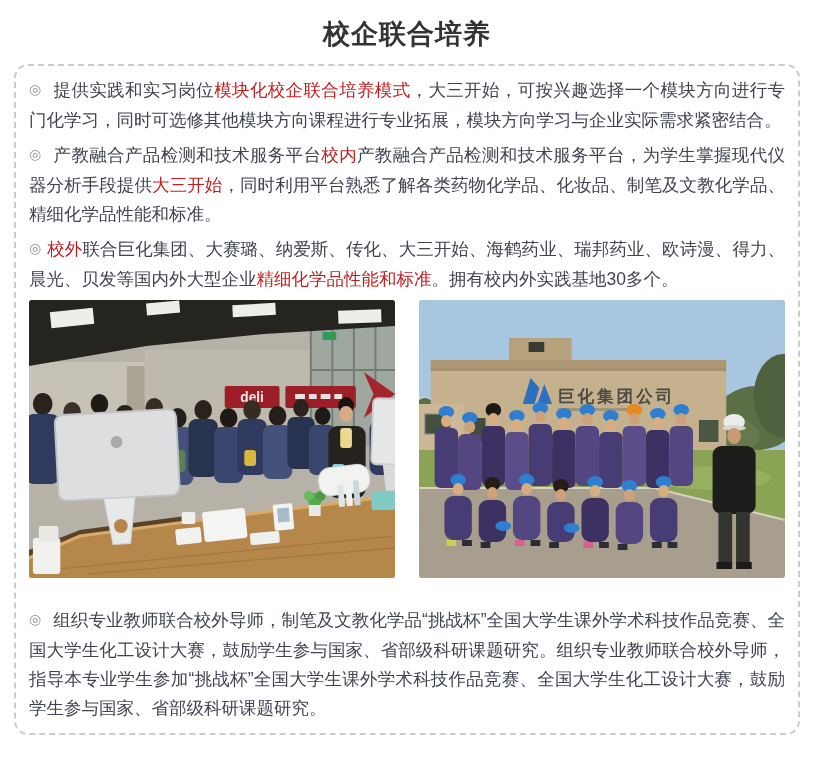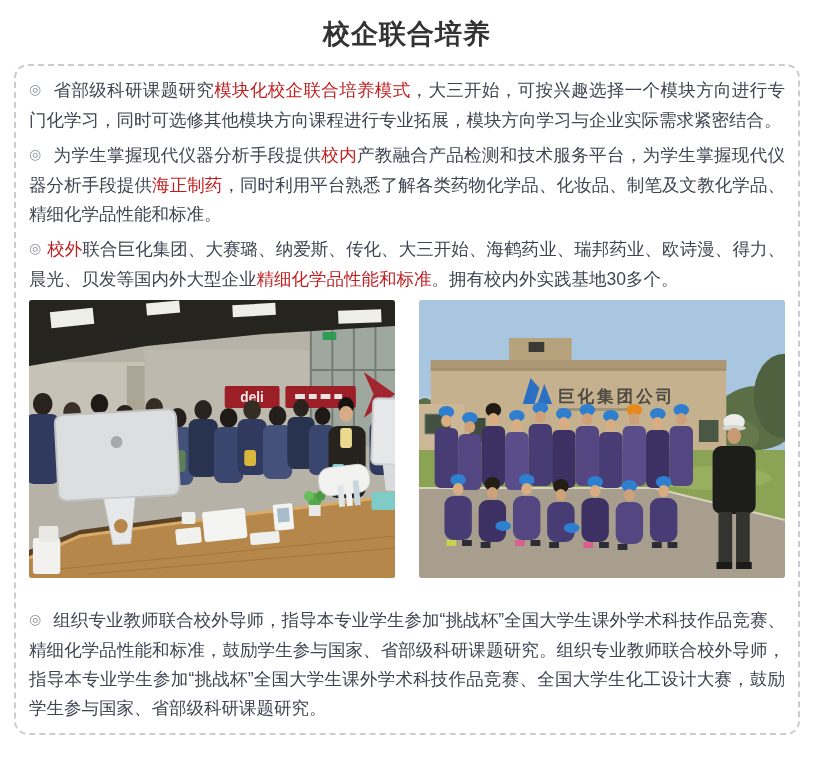--- a/index.html
+++ b/index.html
@@ -35,23 +35,23 @@
   .closing{margin-top:28px;margin-bottom:8px;}
 </style>
 </head>
 <body>
 
 <div class="page">
   <h1>校企联合培养</h1>
 
   <section class="box">
 
-    <p class="para"><span class="bullet">◎</span><span><span>省部级科研课题研究</span><span class="hl">模块化校企联合培养模式</span><span>，大三开始，可按兴趣选择一个模块方向进行专门化学习，同时可选修其他模块方向课程进行专业拓展，模块方向学习与企业实际需求紧密结合。</span></span></p>
-
-    <p class="para"><span class="bullet">◎</span><span><span>为学生掌握现代仪器分析手段提供</span><span class="hl">校内</span><span>产教融合产品检测和技术服务平台，为学生掌握现代仪器分析手段提供</span><span class="hl">海正制药</span><span>，同时利用平台熟悉了解各类药物化学品、化妆品、制笔及文教化学品、精细化学品性能和标准。</span></span></p>
+    <p class="para"><span class="bullet">◎</span><span><span>提供实践和实习岗位</span><span class="hl">模块化校企联合培养模式</span><span>，大三开始，可按兴趣选择一个模块方向进行专门化学习，同时可选修其他模块方向课程进行专业拓展，模块方向学习与企业实际需求紧密结合。</span></span></p>
+
+    <p class="para"><span class="bullet">◎</span><span><span>产教融合产品检测和技术服务平台</span><span class="hl">校内</span><span>产教融合产品检测和技术服务平台，为学生掌握现代仪器分析手段提供</span><span class="hl">大三开始</span><span>，同时利用平台熟悉了解各类药物化学品、化妆品、制笔及文教化学品、精细化学品性能和标准。</span></span></p>
 
     <p class="para"><span class="bullet tight">◎</span><span><span class="hl">校外</span><span>联合巨化集团、大赛璐、纳爱斯、传化、大三开始、海鹤药业、瑞邦药业、欧诗漫、得力、晨光、贝发等国内外大型企业</span><span class="hl">精细化学品性能和标准</span><span>。拥有校内外实践基地30多个。</span></span></p>
 
     <div class="photos">
 
       <figure class="photo">
         <svg viewBox="0 0 374 278" preserveAspectRatio="none">
 
           <rect x="0" y="0" width="374" height="278" fill="#b7b2a8"></rect>
           <rect x="0" y="62" width="118" height="80" fill="#c7c2b6"></rect>
@@ -359,16 +359,16 @@
             <rect x="300" y="146" width="44" height="68" rx="9" fill="#1d1d1c"></rect>
             <rect x="306" y="212" width="14" height="52" fill="#33332f"></rect>
             <rect x="324" y="212" width="14" height="52" fill="#33332f"></rect>
             <rect x="304" y="262" width="16" height="7" fill="#1a1a18"></rect>
             <rect x="324" y="262" width="16" height="7" fill="#1a1a18"></rect>
           </g>
         </svg>
       </figure>
     </div>
 
-    <p class="para closing"><span class="bullet">◎</span><span><span>组织专业教师联合校外导师，指导本专业学生参加“挑战杯”全国大学生课外学术科技作品竞赛、精细化学品性能和标准，鼓励学生参与国家、省部级科研课题研究。组织专业教师联合校外导师，指导本专业学生参加“挑战杯”全国大学生课外学术科技作品竞赛、全国大学生化工设计大赛，鼓励学生参与国家、省部级科研课题研究。</span></span></p>
+    <p class="para closing"><span class="bullet">◎</span><span><span>组织专业教师联合校外导师，制笔及文教化学品“挑战杯”全国大学生课外学术科技作品竞赛、全国大学生化工设计大赛，鼓励学生参与国家、省部级科研课题研究。组织专业教师联合校外导师，指导本专业学生参加“挑战杯”全国大学生课外学术科技作品竞赛、全国大学生化工设计大赛，鼓励学生参与国家、省部级科研课题研究。</span></span></p>
 
   </section>
 </div>
 
 </body></html>

